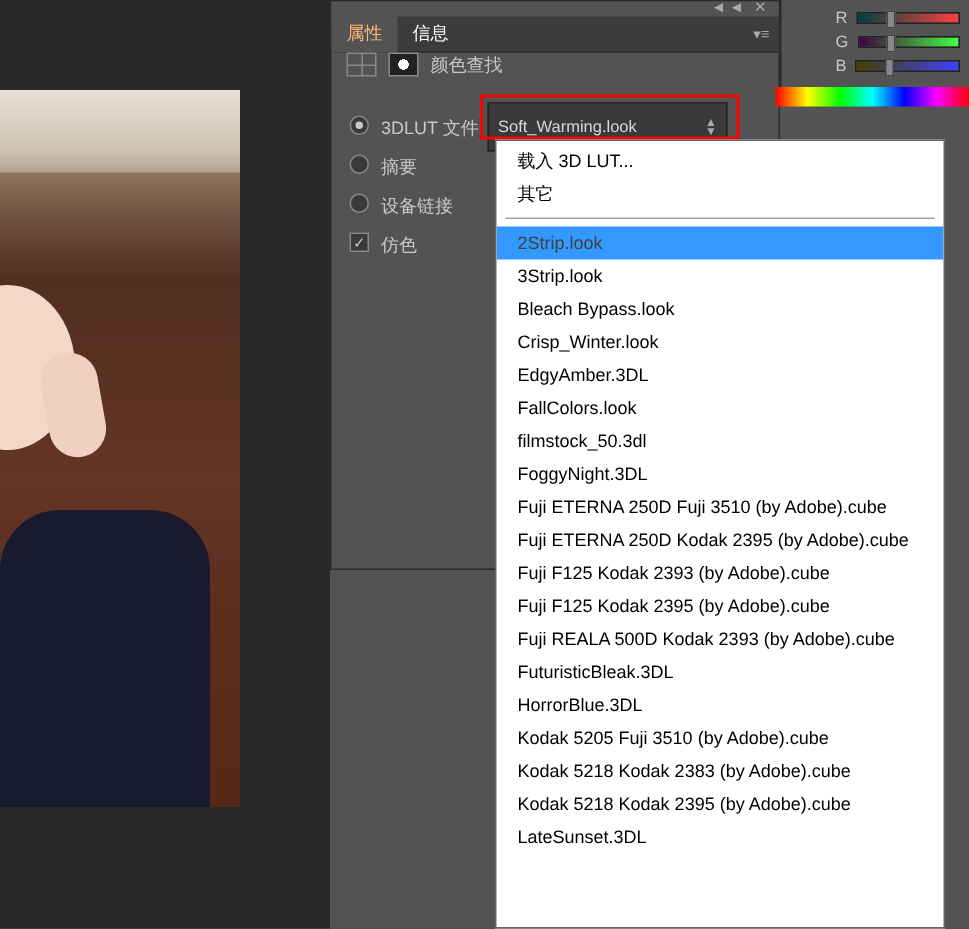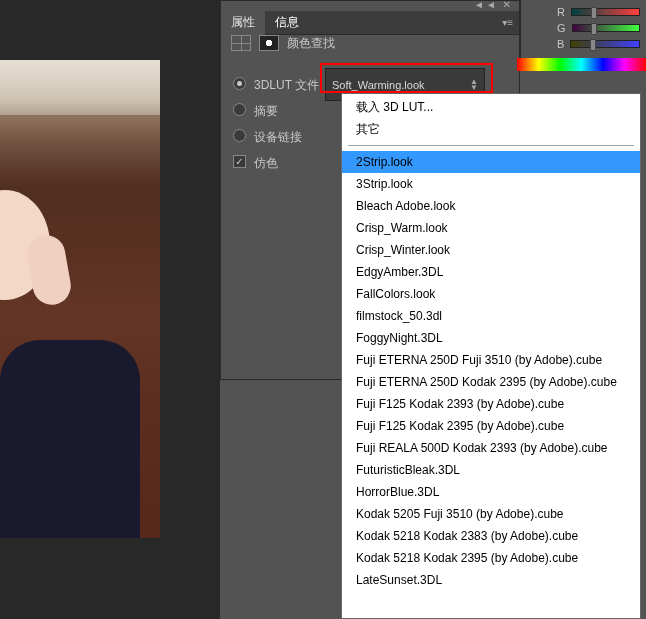--- a/index.html
+++ b/index.html
@@ -89,21 +89,21 @@
     border-bottom: 1px solid #2a2a2a;
   }
   .panel-tabs .tab {
     padding: 4px 10px;
     color: #ffffff;
     cursor: pointer;
     font-size: 12px;
   }
   .panel-tabs .tab.active {
     background: #535353;
-    color: #e5e5e5;
+    color: #fdba74;
   }
   .panel-tabs .menu-icon {
     margin-left: auto;
     margin-right: 6px;
     color: #aaa;
     font-size: 10px;
   }
   .panel-toolbar {
     height: 32px;
     display: flex;
@@ -229,39 +229,39 @@
     box-shadow: 4px 4px 0 #555;
   }
   .spectrum {
     position: absolute;
     left: 517px; top: 58px;
     width: 129px; height: 13px;
     background: linear-gradient(90deg, #ff0000, #ffff00, #00ff00, #00ffff, #0000ff, #ff00ff, #ff0000);
   }
   .dropdown-menu {
     position: absolute;
-    left: 341px; top: 93px;
+    left: 330px; top: 93px;
     width: 300px; height: 526px;
     background: #ffffff;
     color: #000;
     font-size: 12px;
     overflow-y: auto;
     border: 1px solid #666;
   }
   .dropdown-menu .section {
     padding: 2px 0;
   }
   .dropdown-menu .item {
     padding: 3px 14px;
     line-height: 16px;
     white-space: nowrap;
   }
   .dropdown-menu .item.selected {
     background: #3399ff;
-    color: #000000;
+    color: #404040;
   }
   .dropdown-menu hr {
     border: none;
     border-top: 1px solid #a0a0a0;
     margin: 3px 6px;
   }
   .dropdown-menu::-webkit-scrollbar {
     width: 18px;
   }
   .dropdown-menu::-webkit-scrollbar-track {
@@ -353,22 +353,21 @@
 
 <div class="dropdown-menu">
   <div class="section">
     <div class="item">载入 3D LUT...</div>
     <div class="item">其它</div>
   </div>
   <hr>
   <div class="section" id="lut-list">
       <div class="item selected">2Strip.look</div>
       <div class="item">3Strip.look</div>
-      <div class="item">Bleach Adobe.look</div>
-      <div class="item">Crisp_Warm.look</div>
+      <div class="item">Bleach Bypass.look</div>
       <div class="item">Crisp_Winter.look</div>
       <div class="item">EdgyAmber.3DL</div>
       <div class="item">FallColors.look</div>
       <div class="item">filmstock_50.3dl</div>
       <div class="item">FoggyNight.3DL</div>
       <div class="item">Fuji ETERNA 250D Fuji 3510 (by Adobe).cube</div>
       <div class="item">Fuji ETERNA 250D Kodak 2395 (by Adobe).cube</div>
       <div class="item">Fuji F125 Kodak 2393 (by Adobe).cube</div>
       <div class="item">Fuji F125 Kodak 2395 (by Adobe).cube</div>
       <div class="item">Fuji REALA 500D Kodak 2393 (by Adobe).cube</div>

